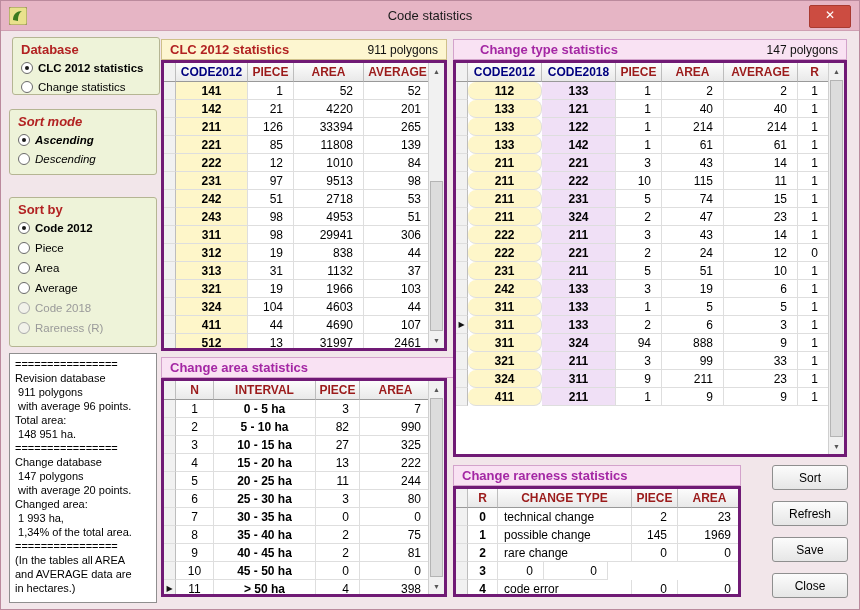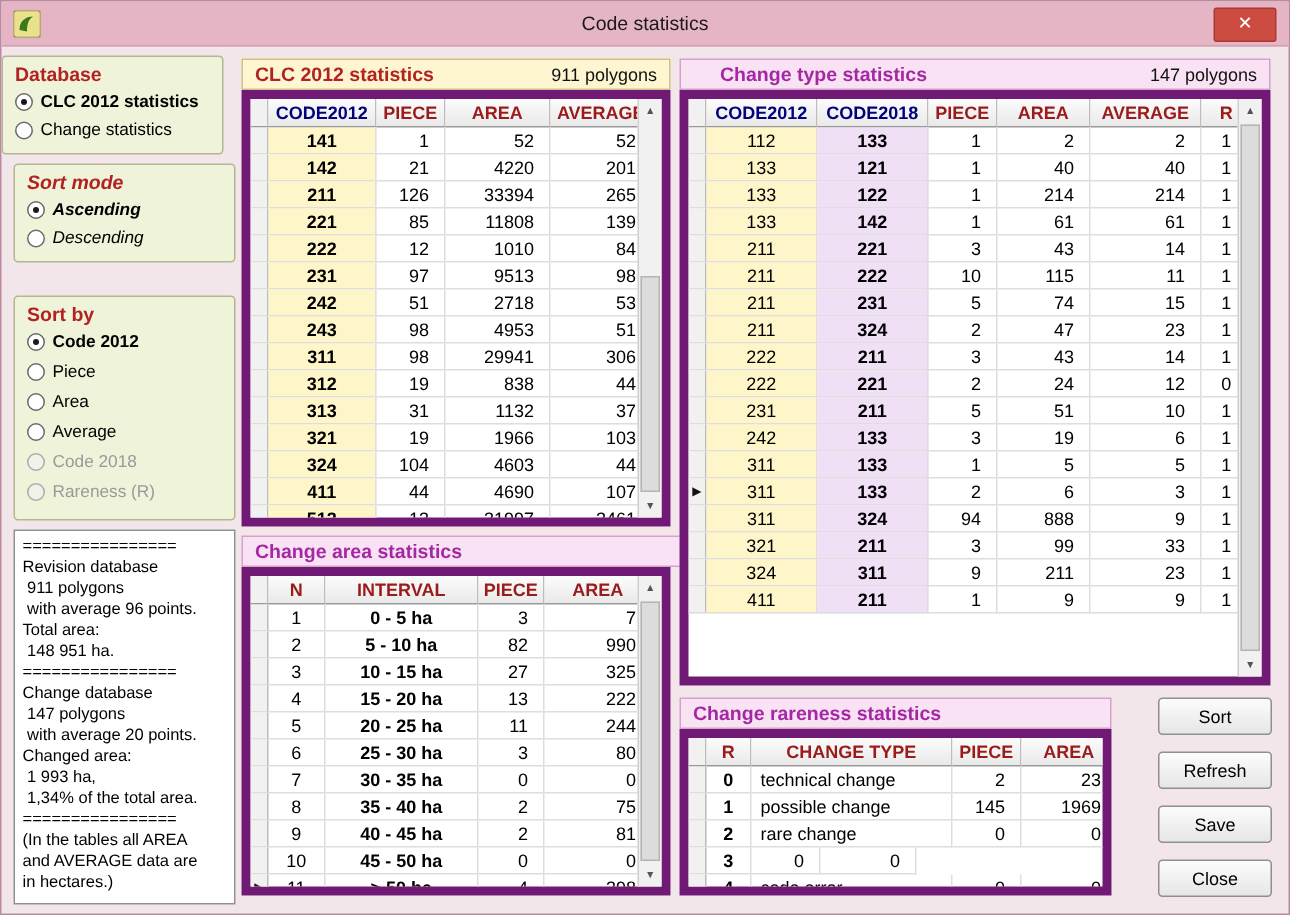--- a/index.html
+++ b/index.html
@@ -19,21 +19,21 @@
   .rlabel.bold{font-weight:bold;}
   .rlabel.gray{color:#9a9a9a;}
   #info{position:absolute;left:8px;top:352px;width:148px;height:250px;background:#fff;border:1px solid #8f8f8f;box-sizing:border-box;font-size:11px;line-height:14px;padding:3px 5px;white-space:pre;overflow:hidden;color:#000;}
   .band{position:absolute;height:21px;box-sizing:border-box;display:flex;align-items:center;justify-content:space-between;padding:0 8px;}
   .band .bt{font-weight:bold;font-size:13px;white-space:nowrap;}
   .band .bc{font-size:12px;color:#111;white-space:nowrap;}
   .band.yellow{background:#fdf6d0;border:1px solid #cfc08a;}
   .band.yellow .bt{color:#b22222;}
   .band.pink{background:#f9e2f3;border:1px solid #d3a3cb;}
   .band.pink .bt{color:#a427a4;}
-  .grid{position:absolute;background:#fff;border:6px solid #701a75;box-sizing:border-box;}
+  .grid{position:absolute;background:#fff;border:3px solid #701a75;box-sizing:border-box;}
   .grid .rows{position:absolute;left:0;top:0;right:16px;bottom:0;overflow:hidden;}
   #rareGrid .rows{right:0;}
   .thr,.tr{display:flex;height:18px;}
   .thr{height:19px;}
   .th,.td{box-sizing:border-box;overflow:hidden;white-space:nowrap;display:flex;align-items:center;justify-content:center;font-size:12px;flex:none;color:#000;}
   .th{font-weight:bold;background:linear-gradient(#fcfcfc,#e9e9e9);border-right:1px solid #bdbdbd;border-bottom:1px solid #999;color:#9b1b1b;}
   .td{border-right:1px solid #dedede;border-bottom:1px solid #dedede;}
   .c0{width:12px;background:#f1f1f1;border-right:1px solid #bdbdbd;font-size:8px;color:#111;padding:0;}
   .sbar{position:absolute;right:0;top:0;bottom:0;width:16px;background:#f1f1f1;border-left:1px solid #cfcfcf;box-sizing:border-box;}
   .sarrow{position:absolute;left:0;right:0;height:16px;font-size:7px;color:#555;display:flex;align-items:center;justify-content:center;}
@@ -47,30 +47,30 @@
   #clcGrid .td.c2,#clcGrid .td.c3,#clcGrid .td.c4{justify-content:flex-end;padding-right:10px;}
   #clcGrid .sthumb{top:118px;bottom:17px;}
   #areaGrid{left:160px;top:377px;width:286px;height:219px;}
   #areaGrid .c1{width:38px;}#areaGrid .c2{width:102px;}#areaGrid .c3{width:44px;}#areaGrid .c4{width:72px;}
   #areaGrid .td.c2{font-weight:bold;}
   #areaGrid .td.c3,#areaGrid .td.c4{justify-content:flex-end;padding-right:10px;}
   #areaGrid .sthumb{top:17px;bottom:17px;}
   #chgGrid{left:452px;top:59px;width:394px;height:397px;}
   #chgGrid .c1{width:74px;}#chgGrid .c2{width:74px;}#chgGrid .c3{width:46px;}#chgGrid .c4{width:62px;}#chgGrid .c5{width:74px;}#chgGrid .c6{width:34px;}
   #chgGrid .th.c1,#chgGrid .th.c2{color:#00007f;}
-  #chgGrid .td.c1{background:#fef6c9;font-weight:normal;}
+  #chgGrid .td.c1{background:#fef6c9;font-weight:bold;border-radius:8px;}
   #chgGrid .td.c2{background:#f0e0f6;font-weight:bold;}
   #chgGrid .td.c3,#chgGrid .td.c4,#chgGrid .td.c5{justify-content:flex-end;padding-right:10px;}
   #chgGrid .sthumb{top:17px;bottom:17px;}
   #rareGrid{left:452px;top:485px;width:288px;height:111px;}
   #rareGrid .c1{width:30px;}#rareGrid .c2{width:134px;}#rareGrid .c3{width:46px;}#rareGrid .c4{width:64px;}
   #rareGrid .td.c1{font-weight:bold;}
   #rareGrid .td.c2{justify-content:flex-start;padding-left:6px;}
   #rareGrid .td.c3,#rareGrid .td.c4{justify-content:flex-end;padding-right:10px;}
-  #g-db{left:0;top:36px;width:148px;height:66px;}
+  #g-db{left:11px;top:36px;width:148px;height:58px;}
   #g-sm{left:8px;top:108px;width:148px;height:66px;font-style:italic;}
   #g-sb{left:8px;top:196px;width:148px;height:150px;}
   #band-clc{left:160px;top:38px;width:286px;}
   #band-area{left:160px;top:356px;width:314px;}
   #band-chg{left:452px;top:38px;width:394px;padding-left:26px;}
   #band-rare{left:452px;top:464px;width:288px;}
   #btns{position:absolute;left:771px;top:464px;width:76px;}
   .btn{display:block;width:76px;height:25px;margin:0 0 11px 0;background:linear-gradient(#fcfcfc,#e6e6e6);border:1px solid #8f8f8f;border-radius:3px;font-size:12px;font-family:"Liberation Sans",sans-serif;color:#000;padding:0;}
 </style>
 </head>

